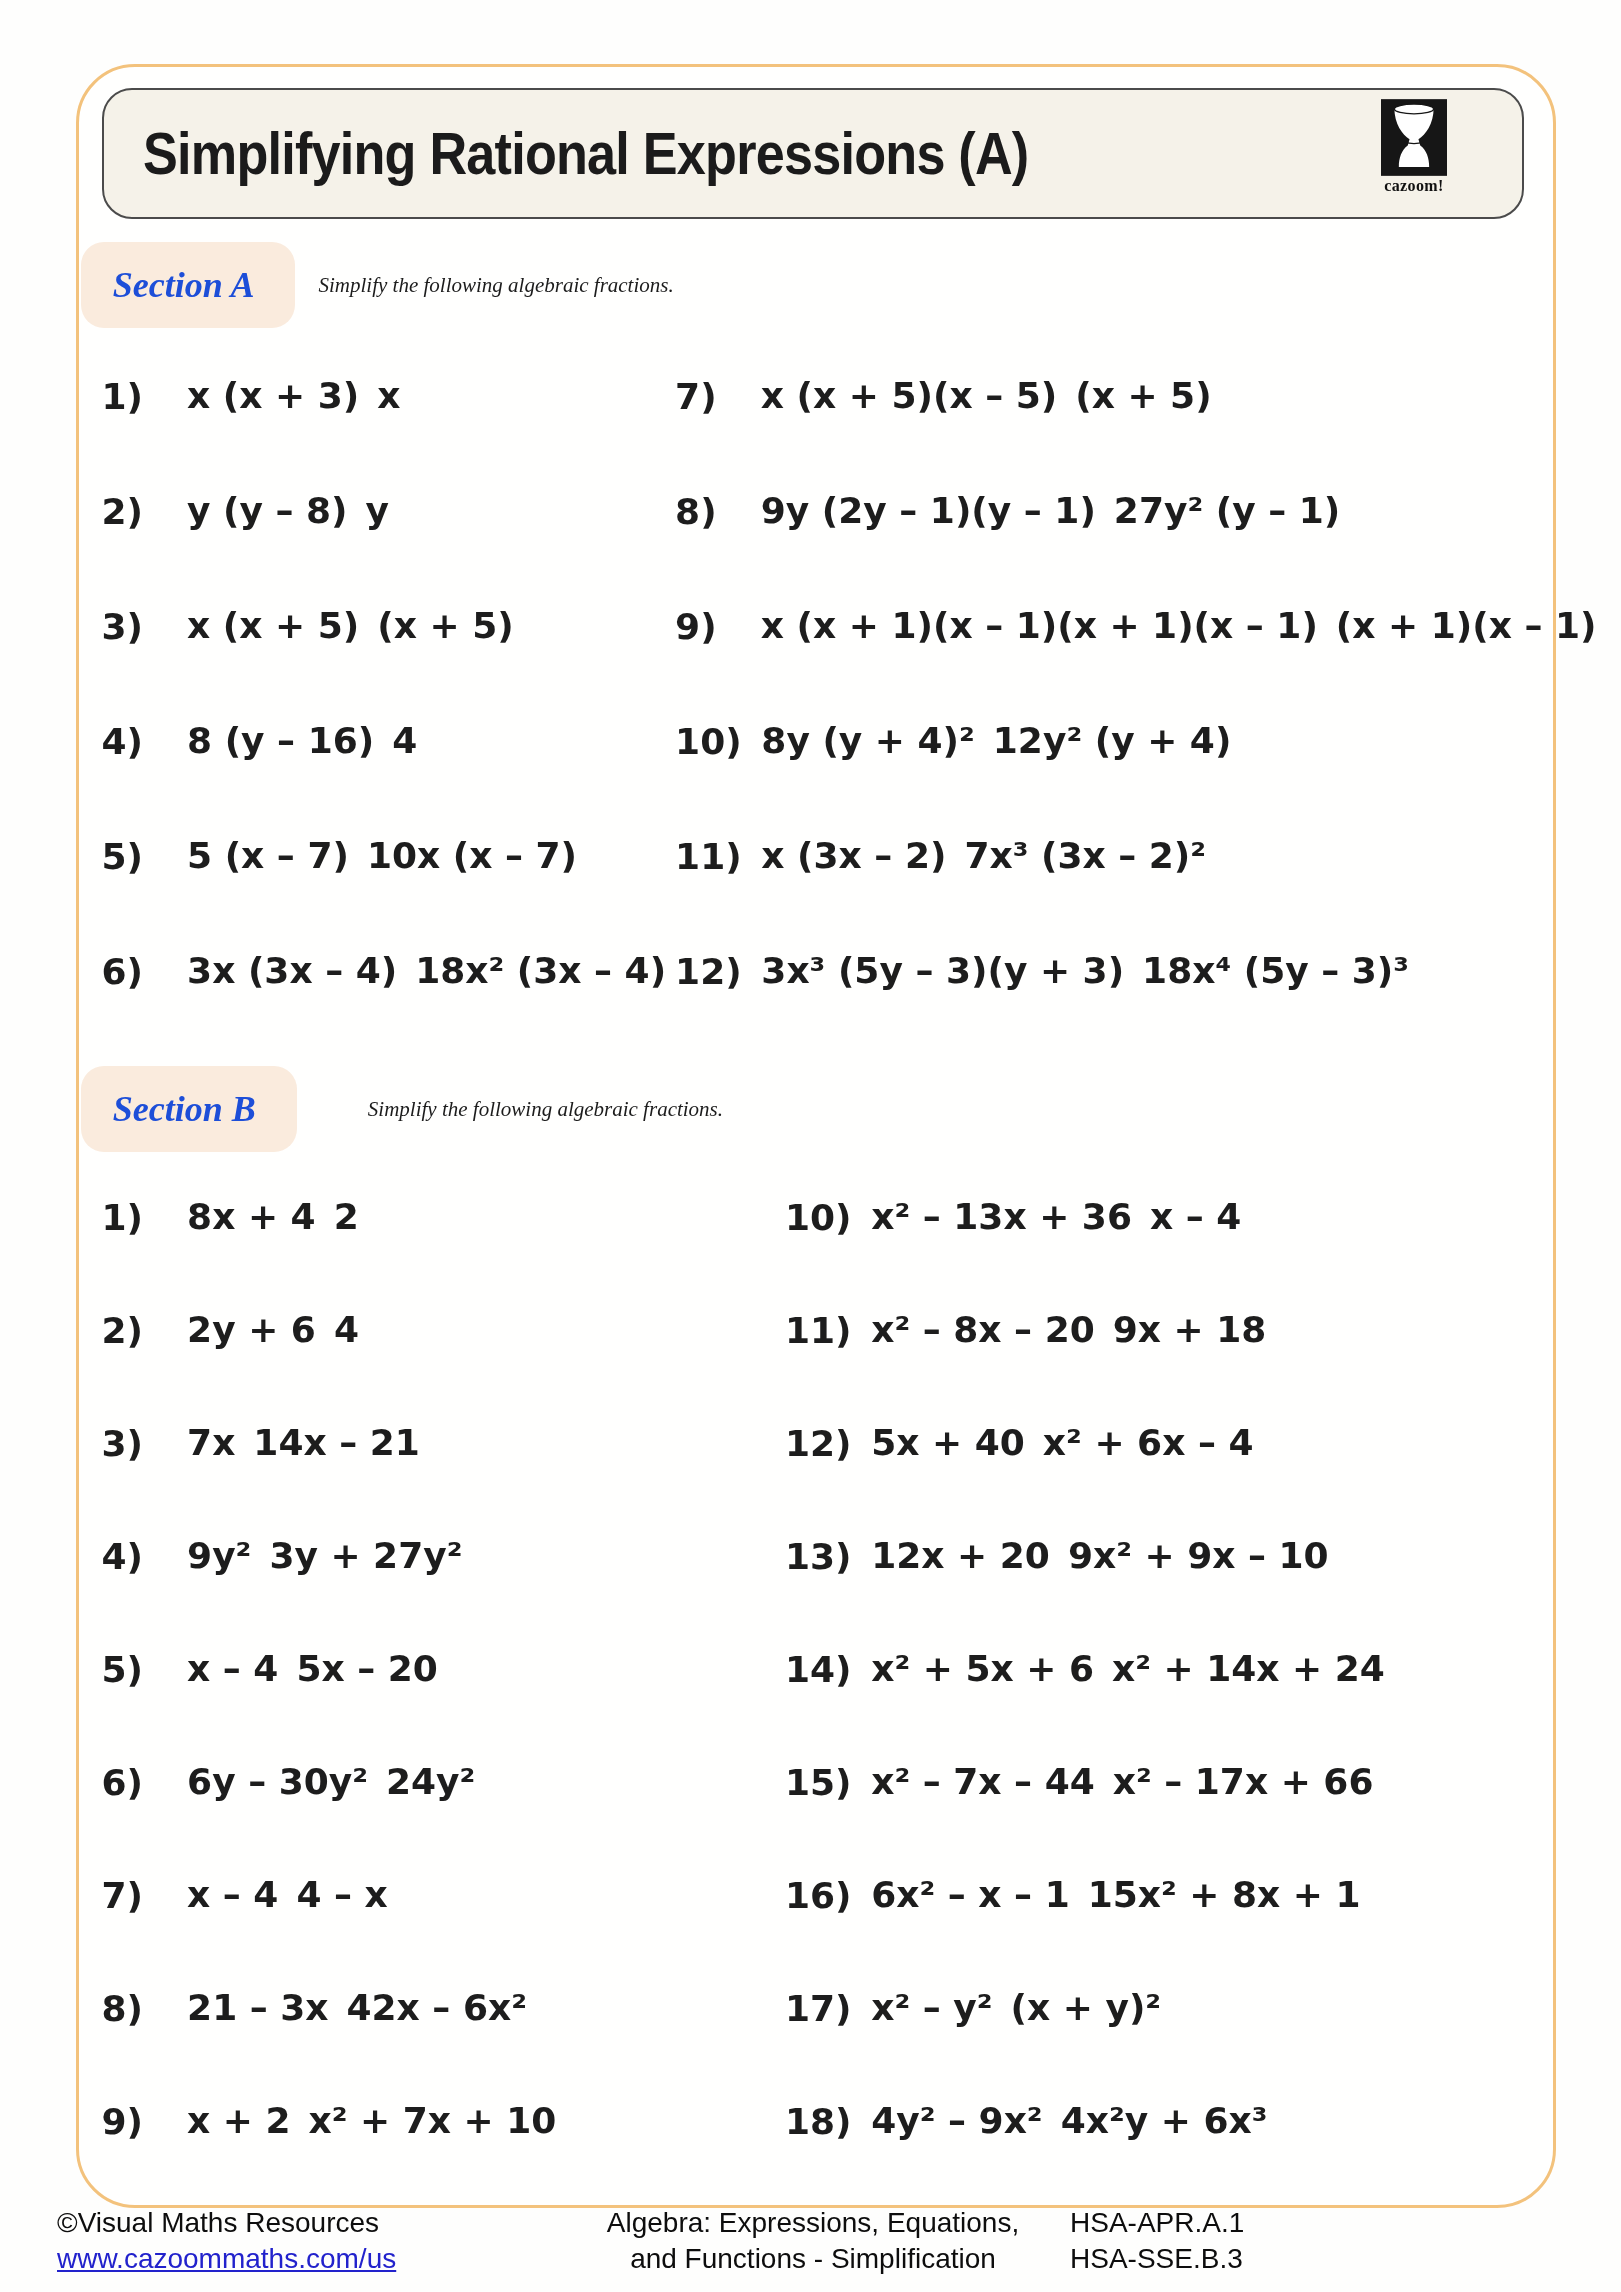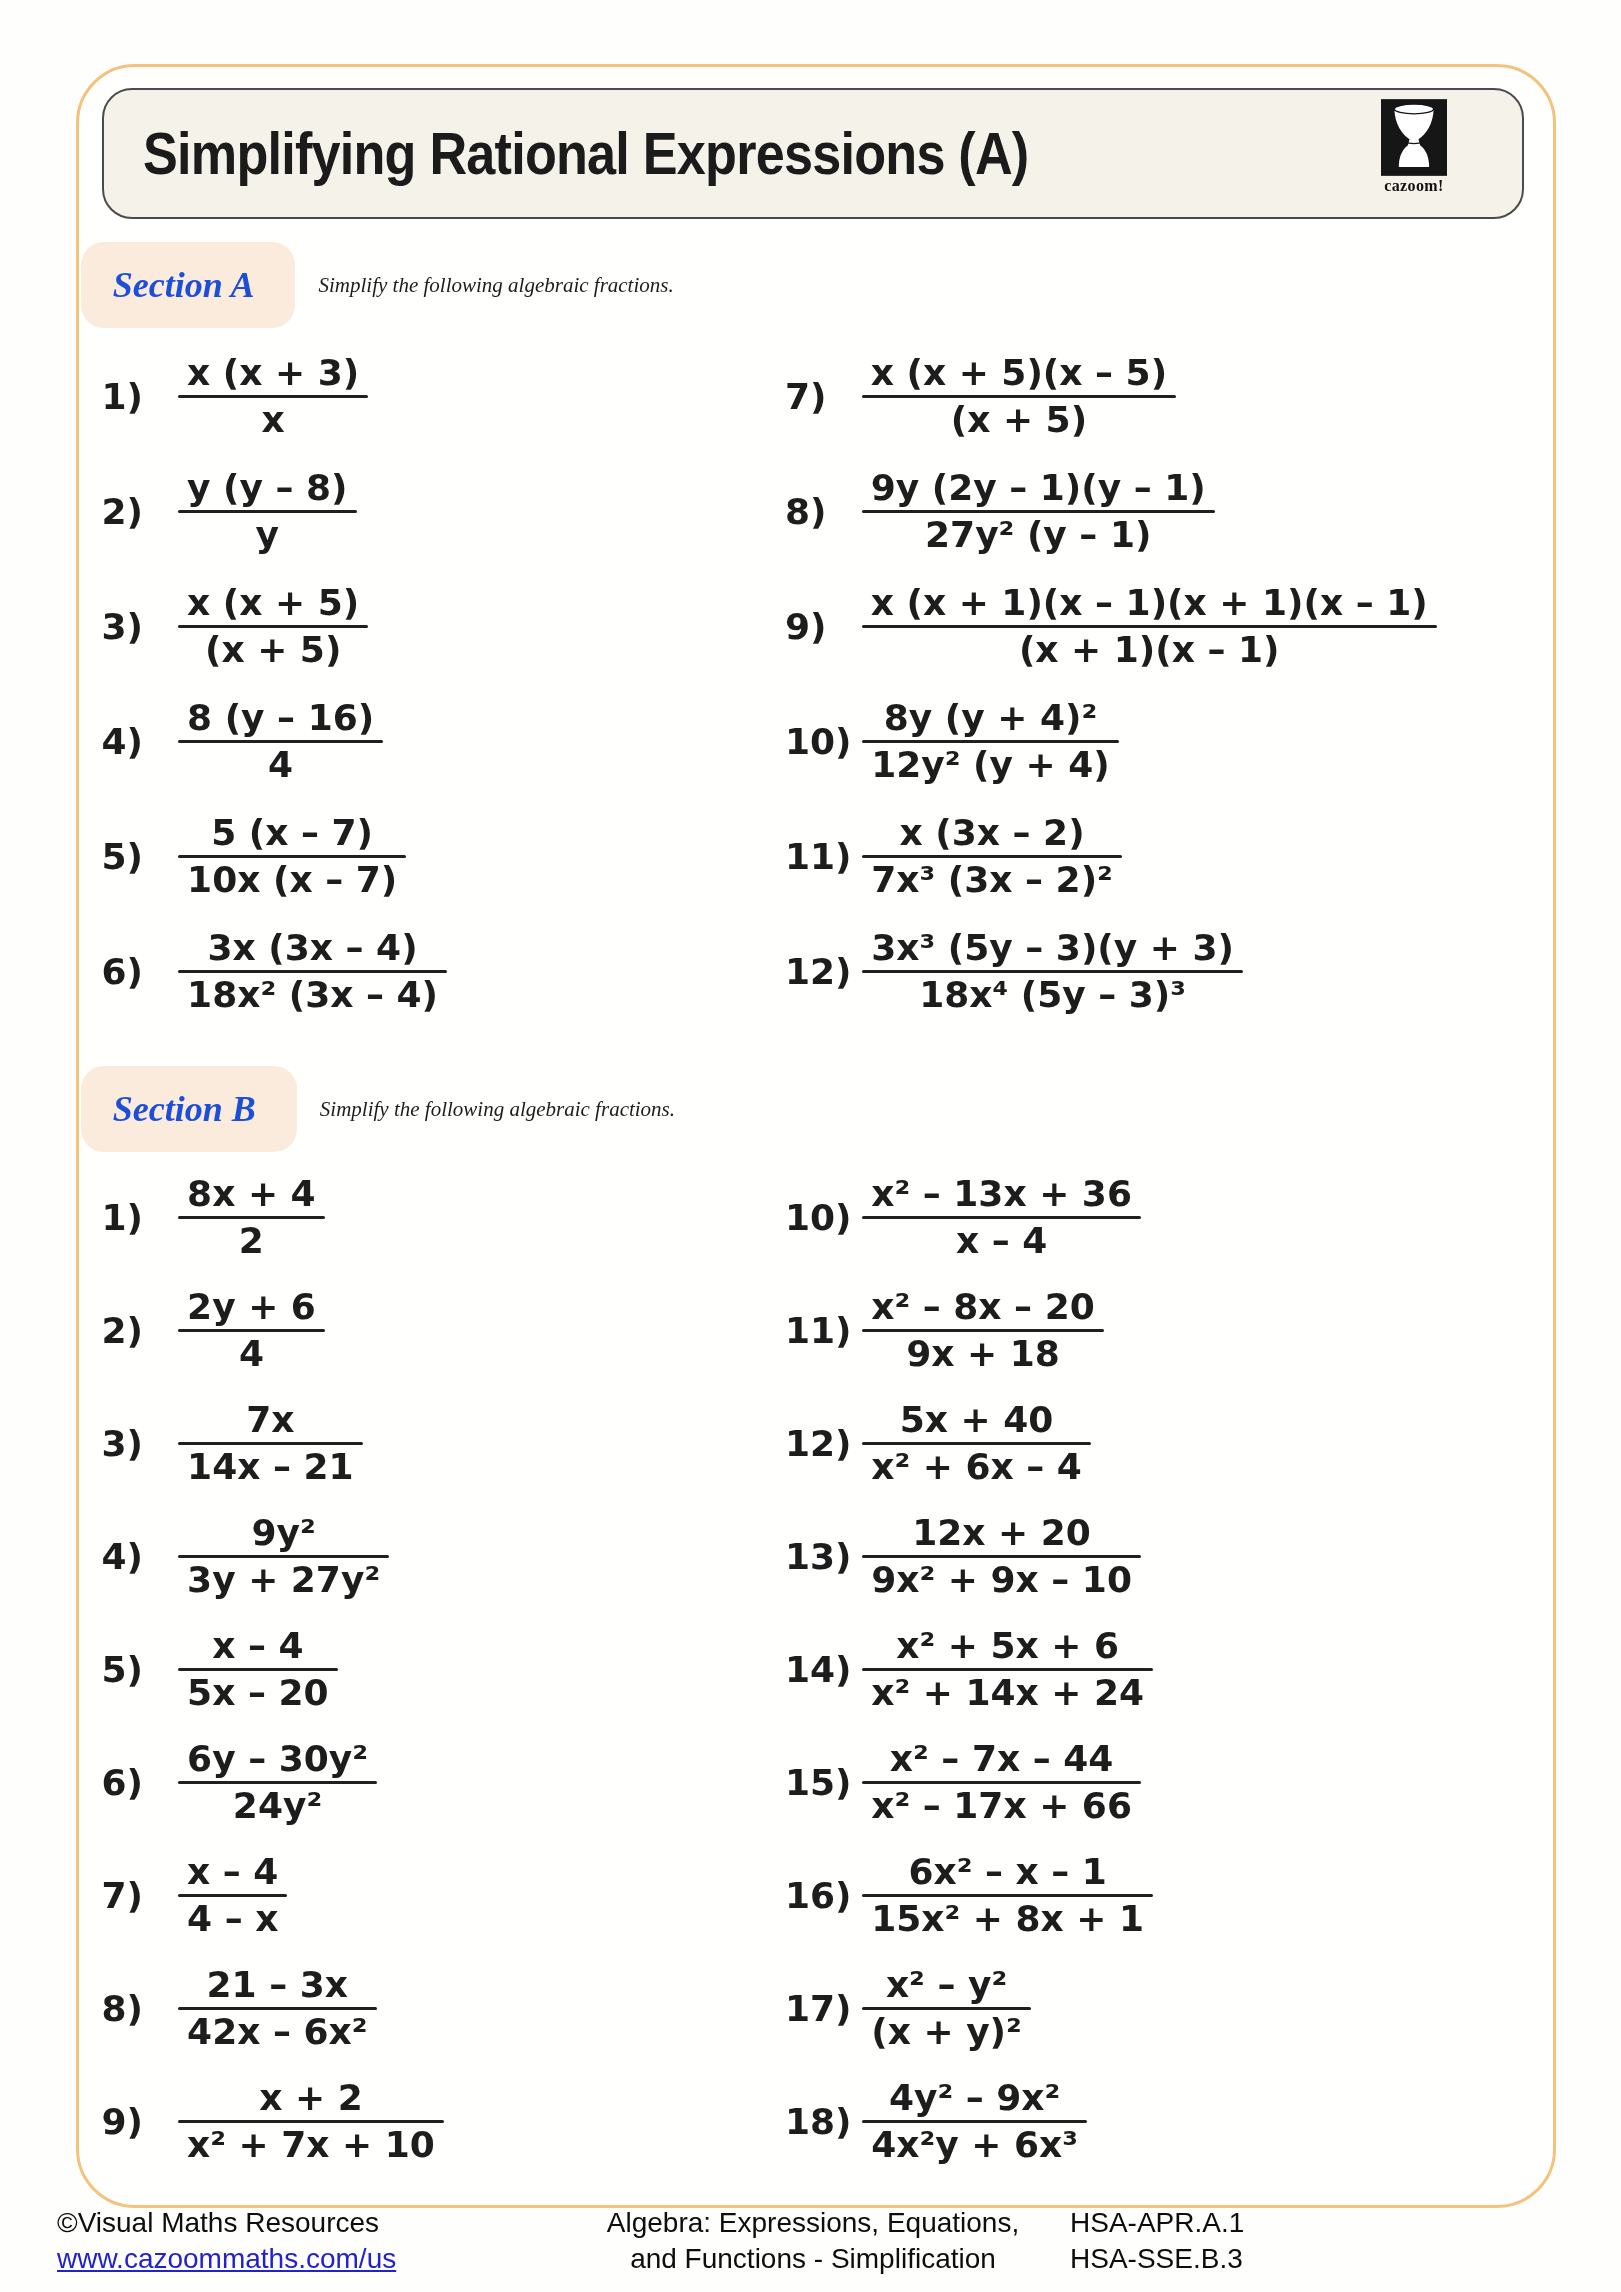--- a/index.html
+++ b/index.html
@@ -33,21 +33,21 @@
   }
   .logo{position:absolute;right:41px;top:9.9px;width:134px;text-align:center;}
   .logo-square{width:66px;height:77px;margin:0 auto;}
   .logo-text{
     font-family:"Liberation Serif",serif;font-weight:bold;font-size:16px;
     letter-spacing:0.4px;color:#111;margin-top:0.9px;
   }
   
   .sec-head{position:absolute;left:1.8px;right:27px;height:86px;display:flex;align-items:center;}
   .sec-head.a{top:175px;}
-  .sec-head.b{top:999px;}
+  .sec-head.b{top:999px;gap:48px;}
   .sec-badge{
     background:var(--c-badge);border-radius:23px;height:86px;min-width:152px;
     display:flex;align-items:center;padding:0 41px 0 32px;box-sizing:border-box;
   }
   .sec-badge .sec-label{
     font-family:"Liberation Serif",serif;font-style:italic;font-weight:bold;
     font-size:36px;color:#1d4ed8;white-space:nowrap;
   }
   .sec-instr{
     font-family:"Liberation Serif",serif;font-style:italic;font-size:21px;
@@ -58,21 +58,21 @@
   .problems.a{top:272px;--rowh:115px;}
   .problems.b{top:1094px;--rowh:113px;}
   .pcol{display:flex;flex-direction:column;}
   .pcol.c0{width:706px;box-sizing:border-box;padding-left:22.4px;}
   .pcol.c1{flex:1;}
   .problem{height:var(--rowh);display:flex;align-items:center;}
   .plabel{
     min-width:66px;font-family:"DejaVu Sans",sans-serif;font-weight:bold;
     font-size:36px;color:var(--c-text);white-space:nowrap;
   }
-  .frac{display:inline-flex;flex-direction:column;align-items:center;margin-left:10.7px;}
+  .frac{display:inline-flex;flex-direction:row;align-items:center;margin-left:10.7px;}
   .fnum,.fden{
     font-family:"DejaVu Sans",sans-serif;font-weight:bold;font-size:36px;line-height:1.12;
     color:var(--c-text);padding:0 9px;white-space:nowrap;
   }
   .fbar{align-self:stretch;height:3.6px;background:#202020;border-radius:1.8px;margin:1.8px 0;}
   
   .footer{
     position:absolute;left:57px;right:53px;top:2205px;display:flex;align-items:flex-start;
     font-size:28px;line-height:1.3;color:#0d0d0d;
   }

